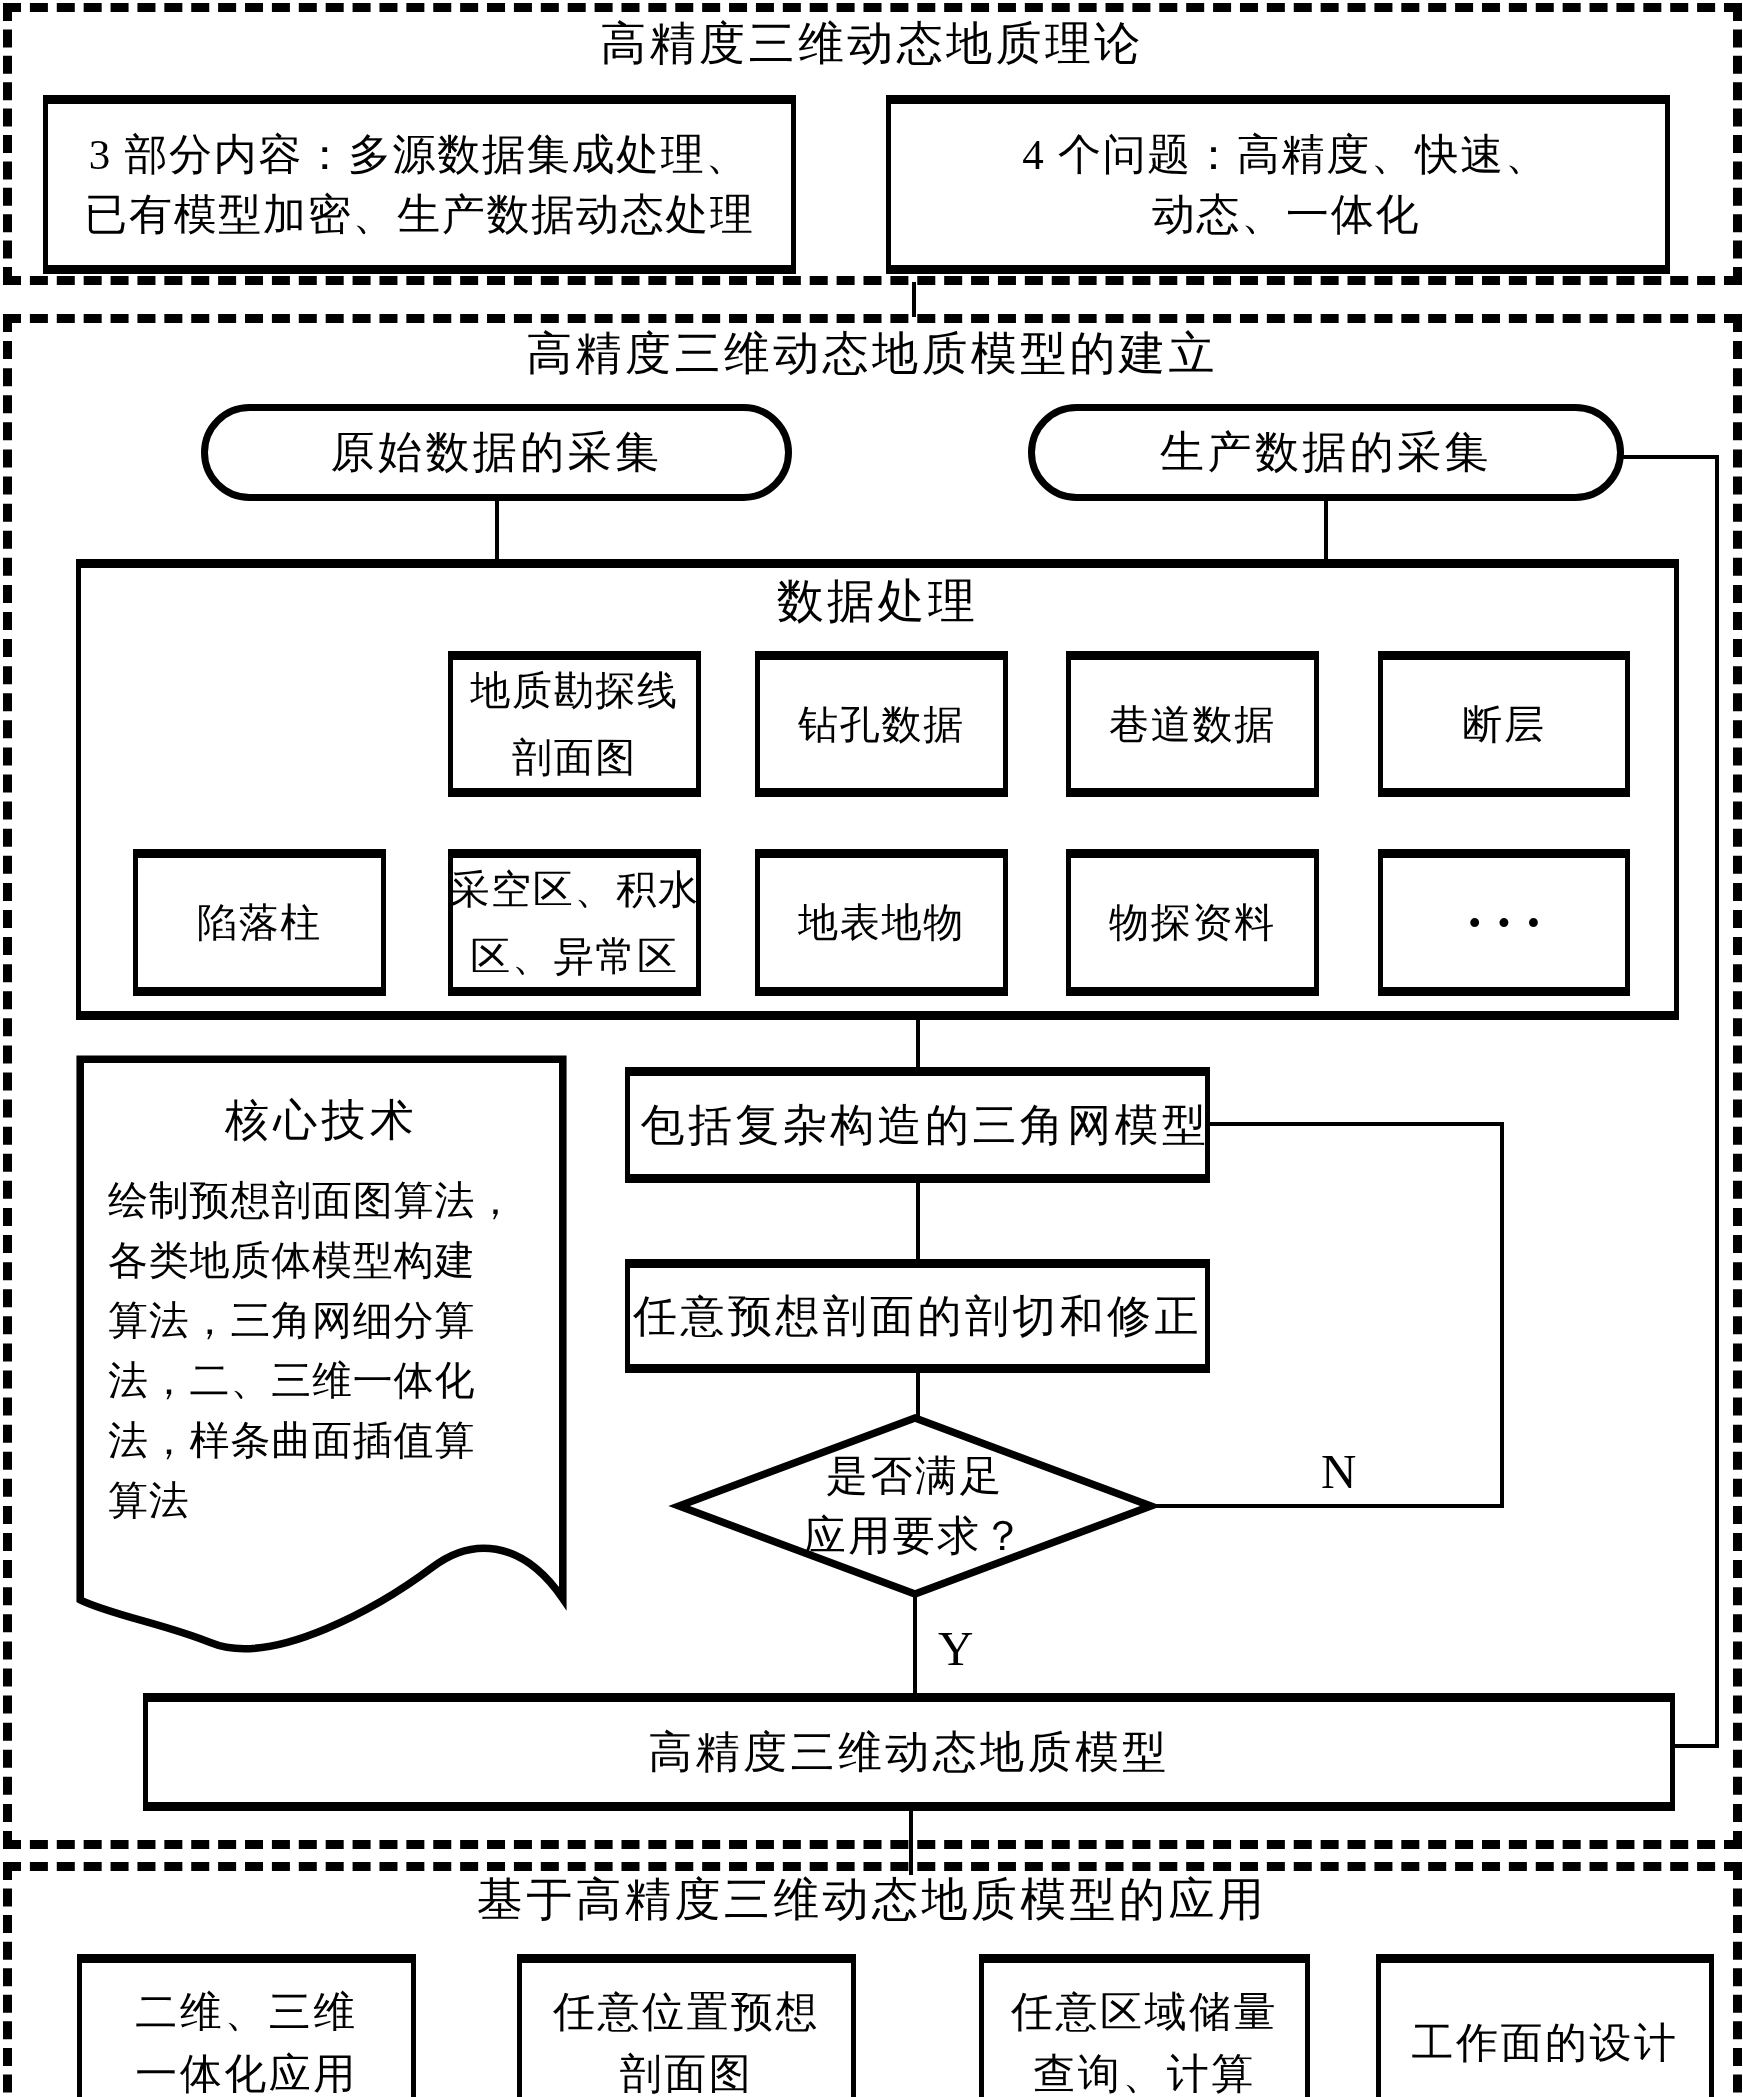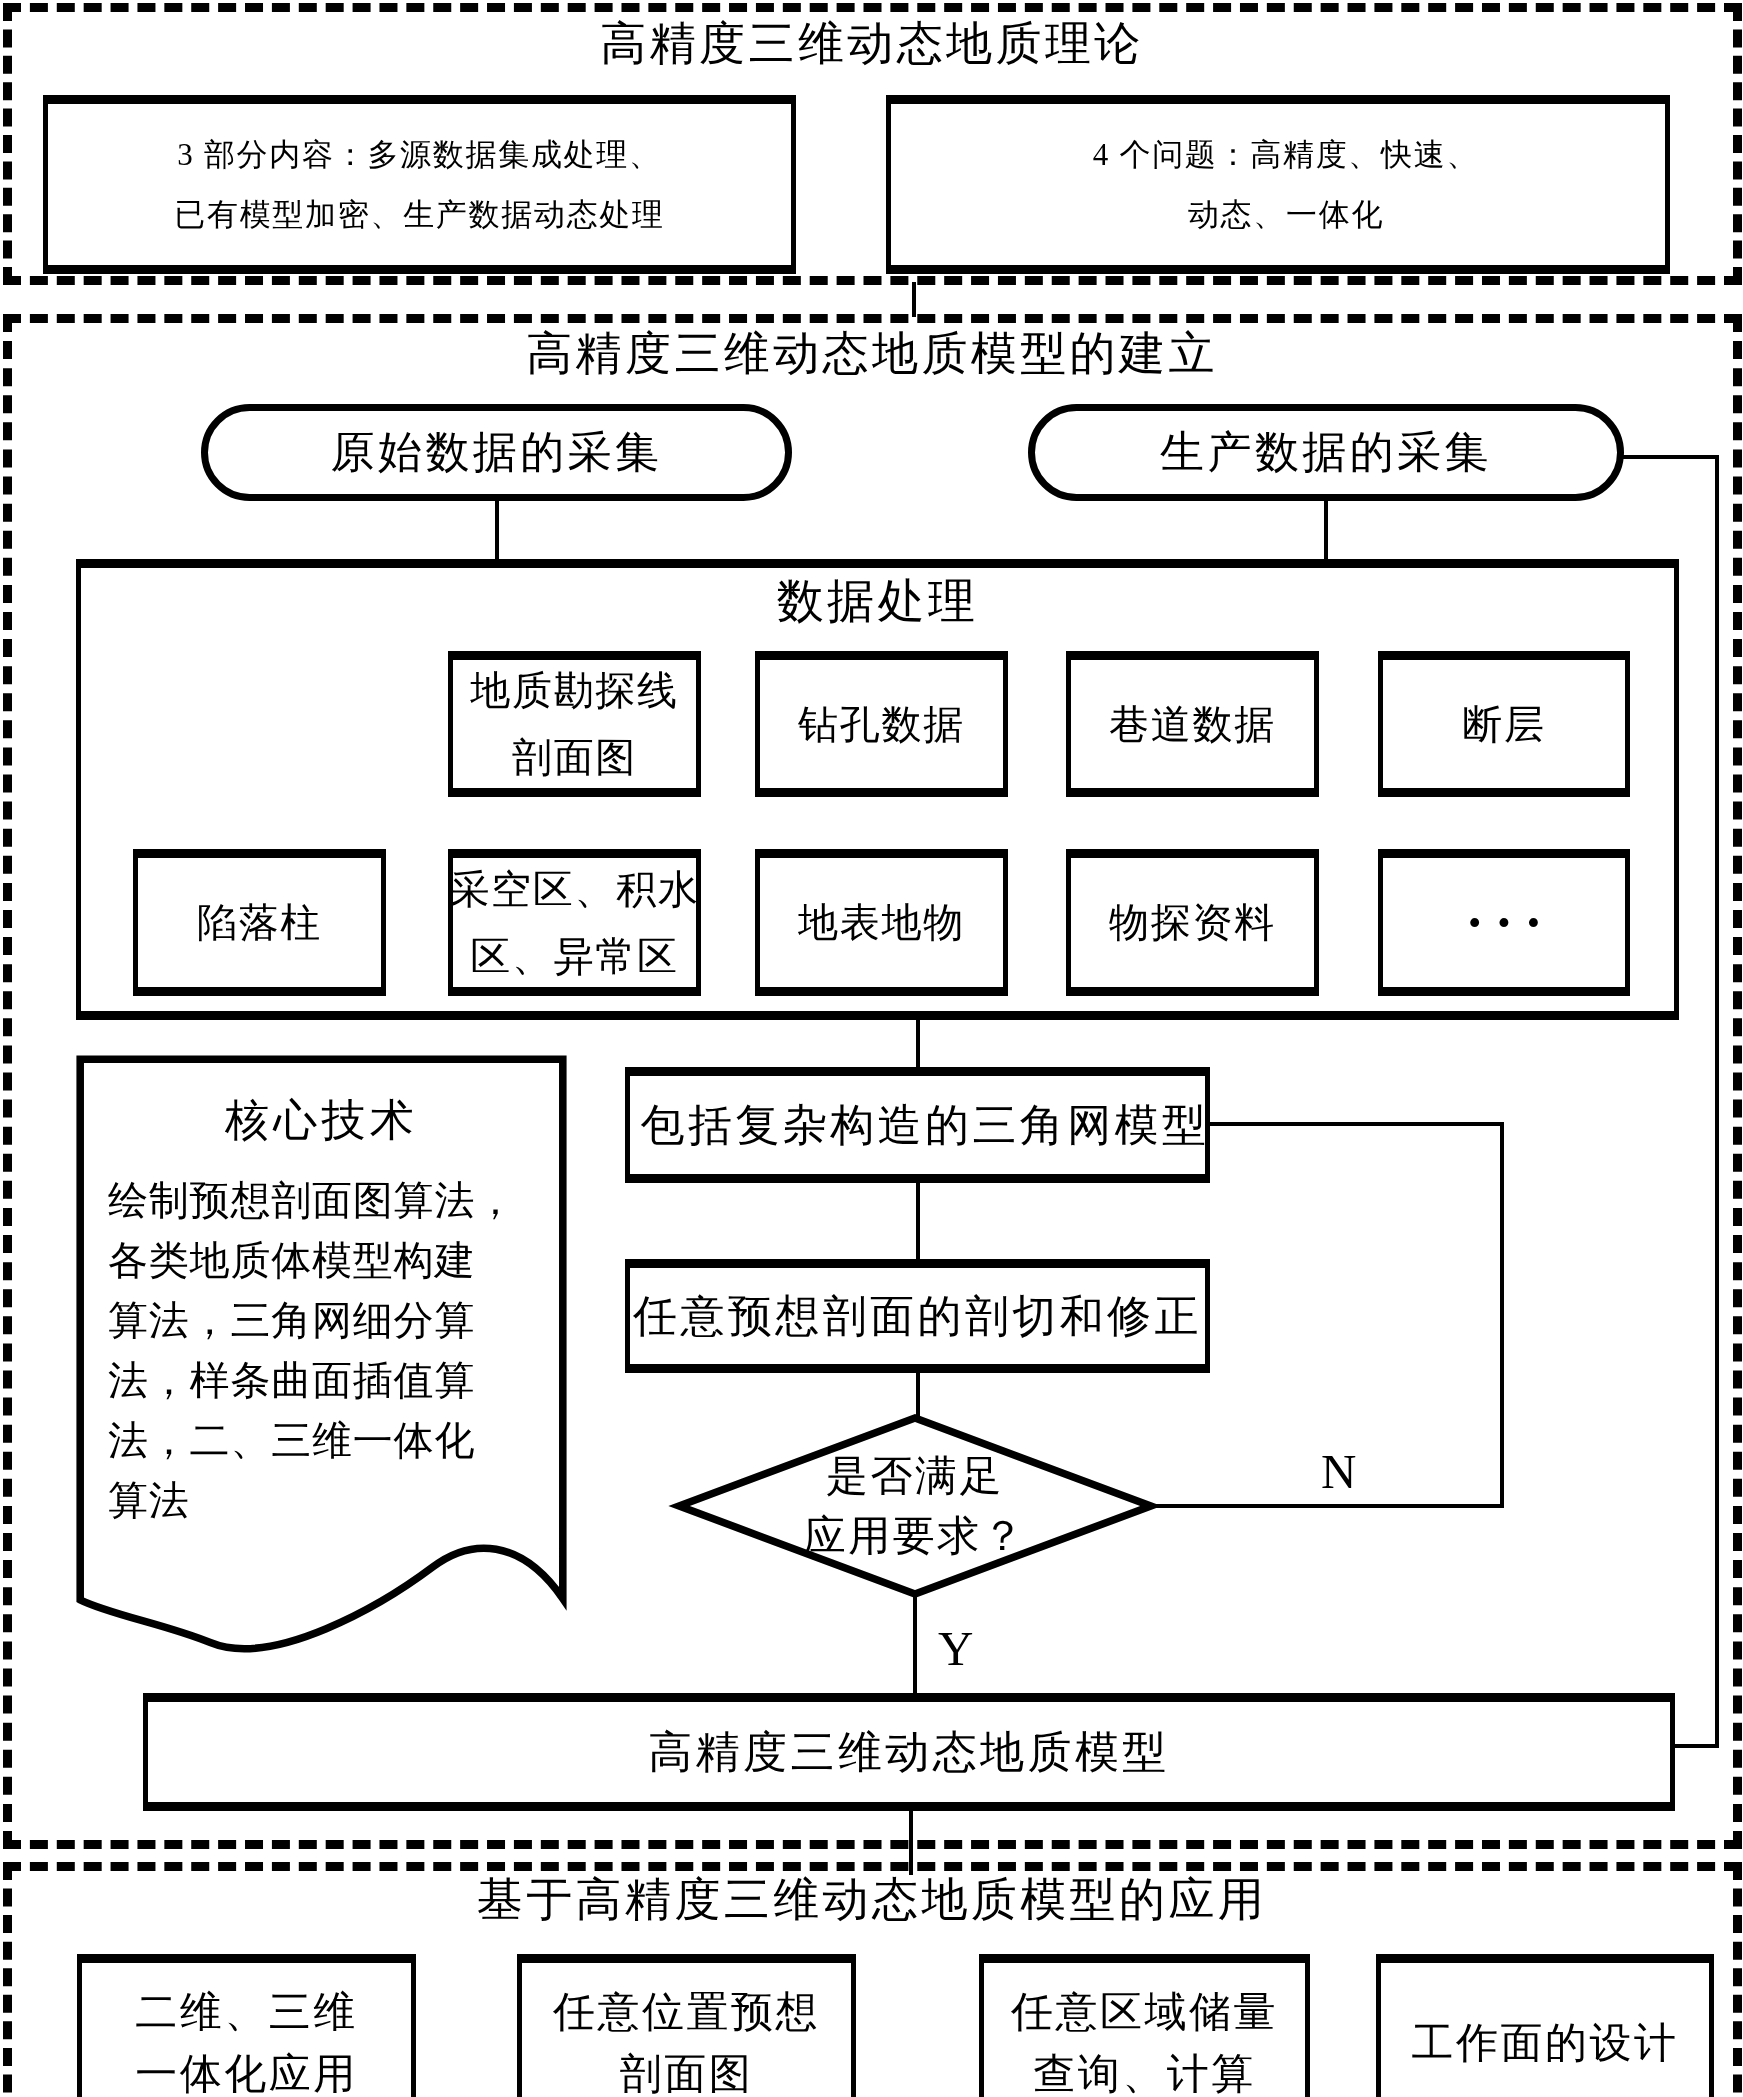--- a/index.html
+++ b/index.html
@@ -9,21 +9,21 @@
     background:#ffffff;
     font-family:"Liberation Serif","DejaVu Serif",serif;
     color:#000;
     overflow:hidden;
   }
   .dashed-sec{position:absolute;border:9.2px dashed #000;box-sizing:border-box;background:transparent;}
   .sec-title{position:absolute;left:0;width:100%;text-align:center;font-size:46px;letter-spacing:3.4px;line-height:50px;white-space:nowrap;}
   .box{position:absolute;box-sizing:border-box;border-style:solid;border-color:#000;border-width:9.2px 5.9px;background:#fff;
        display:flex;flex-direction:column;align-items:center;justify-content:center;text-align:center;}
   .box div{white-space:nowrap;}
-  .t102{font-size:31px;letter-spacing:1.7px;line-height:60px;}
+  .t102{font-size:43px;letter-spacing:1.7px;line-height:60px;}
   .t104{font-size:44px;letter-spacing:3.4px;line-height:63px;}
   .t95{font-size:40px;letter-spacing:1.7px;line-height:67px;}
   .t100{font-size:42px;letter-spacing:2.5px;line-height:62px;}
   .stadium{border-radius:50px;border-width:7.6px;}
   .vline,.hline{position:absolute;background:#000;}
   .dots{font-size:55px;letter-spacing:11px;font-weight:bold;line-height:55px;text-indent:11px;}
   .lbl{position:absolute;font-size:49px;line-height:50px;}
   .doc-title{position:absolute;text-align:center;font-size:44px;letter-spacing:4.2px;white-space:nowrap;}
   .doc-body{position:absolute;font-size:40px;letter-spacing:0.8px;line-height:60px;text-align:left;}
   .doc-body div{white-space:nowrap;}
@@ -107,22 +107,22 @@
     <path d="M 10 10 H 1160 V 1295
              C 1060 1150, 940 1152, 850 1220
              C 730 1310, 470 1462, 320 1400
              C 220 1358, 80 1333, 10 1298 Z" fill="#ffffff" stroke="#000000" stroke-width="18"></path>
   </svg>
   <div class="doc-title" style="left:76px;top:1091px;width:491px;">核心技术</div>
   <div class="doc-body" style="left:108px;top:1171px;width:445px;">
     <div>绘制预想剖面图算法，</div>
     <div>各类地质体模型构建</div>
     <div>算法，三角网细分算</div>
+    <div>法，二、三维一体化</div>
     <div>法，样条曲面插值算</div>
-    <div>法，二、三维一体化</div>
     <div>算法</div>
   </div>
 
   <div class="vline" style="left:916px;top:1020px;width:4.2px;height:47px;"></div>
 
   <div class="box t104" style="left:625px;top:1067px;width:585px;height:116px;padding-left:15px;">
     <div>包括复杂构造的三角网模型</div>
   </div>
 
   <div class="vline" style="left:916px;top:1183px;width:4.2px;height:76px;"></div>

